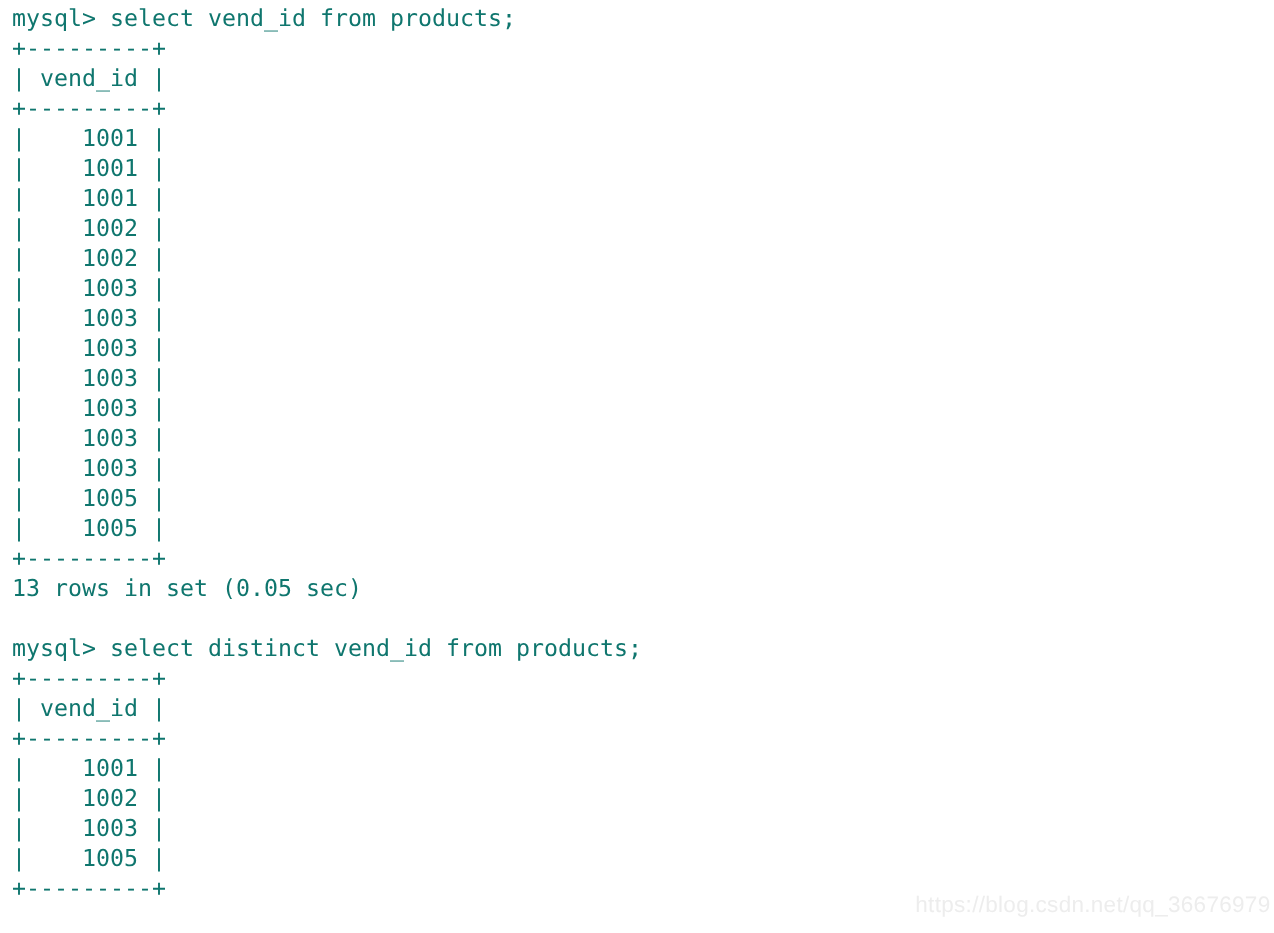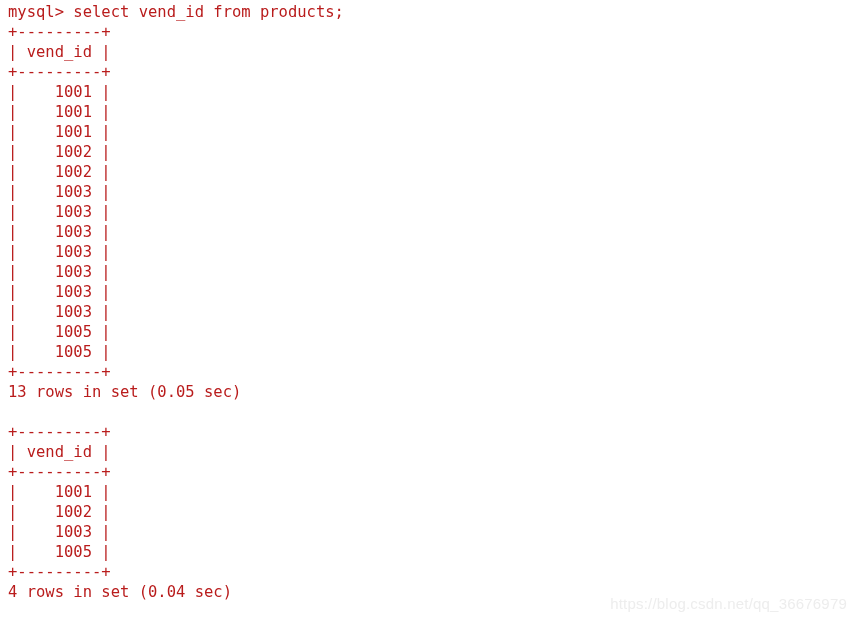--- a/index.html
+++ b/index.html
@@ -23,21 +23,21 @@
     height: 622px;
     background: #ffffff;
     box-sizing: border-box;
     padding: 2px 0 0 8px;
   }
   .console-line {
     font-family: "DejaVu Sans Mono", monospace;
     font-size: 15.5px;
     line-height: 20px;
     height: 20px;
-    color: #b91c1c;
+    color: #0f766e;
     white-space: pre;
     letter-spacing: 0px;
     margin: 0;
     padding: 0;
   }
   .console-line.blank {
     color: transparent;
   }
   .block {
     margin: 0;
@@ -82,28 +82,28 @@
     <div class="console-line">|    1005 |</div>
     <div class="console-line">|    1005 |</div>
 
     <div class="console-line">+---------+</div>
     <div class="console-line">13 rows in set (0.05 sec)</div>
   </div>
 
   <div class="console-line blank"> </div>
 
   <div class="block">
+    <div class="console-line">mysql&gt; select distinct vend_id from products;</div>
     <div class="console-line">+---------+</div>
     <div class="console-line">| vend_id |</div>
     <div class="console-line">+---------+</div>
 
     <div class="console-line">|    1001 |</div>
     <div class="console-line">|    1002 |</div>
     <div class="console-line">|    1003 |</div>
     <div class="console-line">|    1005 |</div>
 
     <div class="console-line">+---------+</div>
-    <div class="console-line">4 rows in set (0.04 sec)</div>
   </div>
 
 </div>
 
 <div id="watermark">https://blog.csdn.net/qq_36676979</div>
 
 </body></html>

